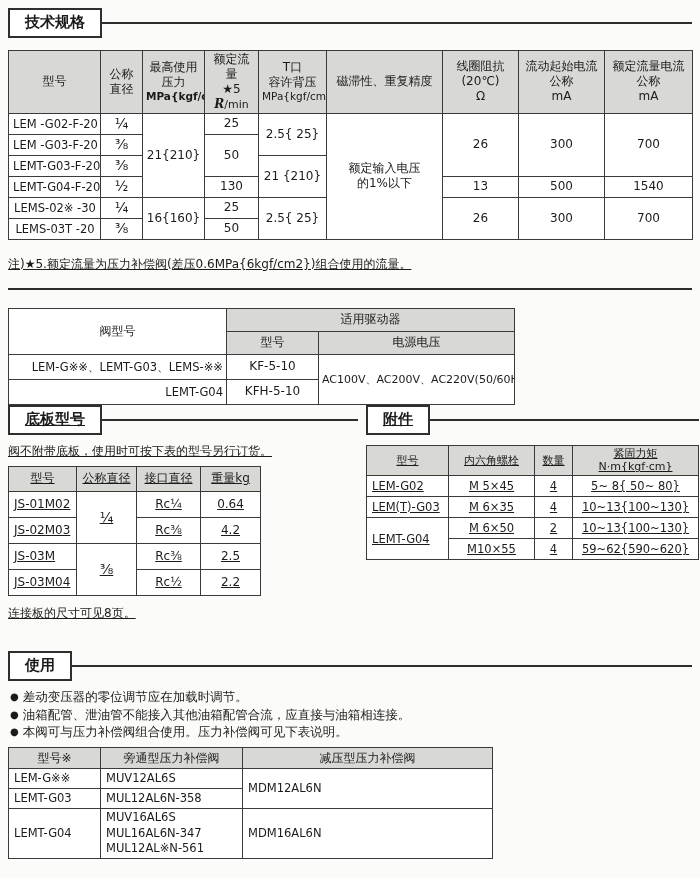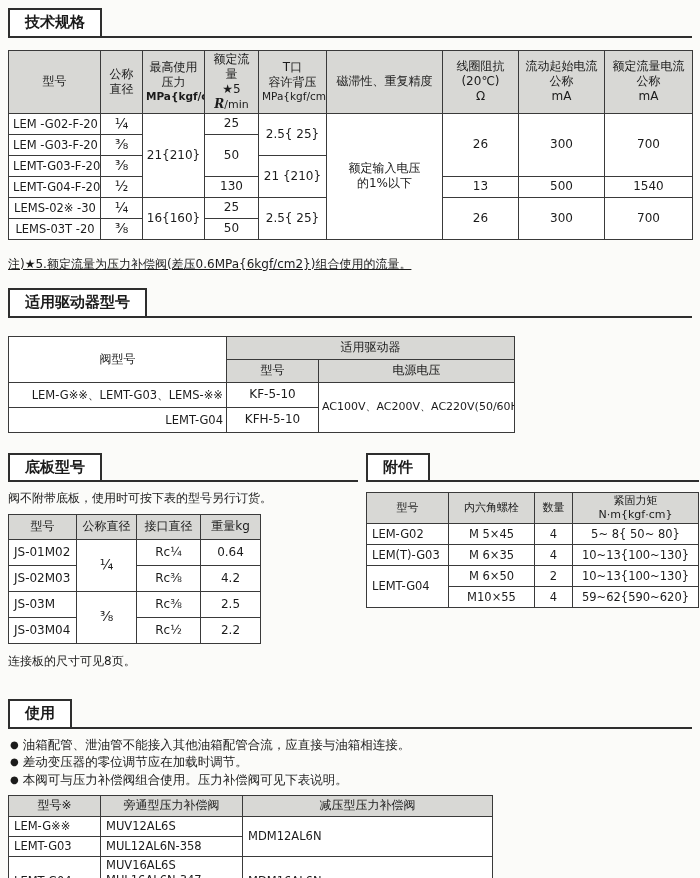--- a/index.html
+++ b/index.html
@@ -3,21 +3,21 @@
 <meta charset="utf-8">
 <style>
   html,body{margin:0;padding:0;}
   body{width:700px;background:#e9e9e5;}
   .page{
     width:700px;height:878px;box-sizing:border-box;overflow:hidden;
     background:#fbfbf9;padding:8px 8px 0 8px;
     font-family:"DejaVu Sans","Liberation Sans",sans-serif;color:#1b1b1b;
   }
   
-  .sec{display:flex;align-items:flex-end;}
+  .sec{display:flex;align-items:center;}
   .sec-box{border:2px solid #2e2e2e;background:#ffffff;font-size:15px;font-weight:bold;
            padding:3px 15px 4px;line-height:1.25;white-space:nowrap;}
   .sec-rule{flex:1;height:0;border-bottom:2px solid #2e2e2e;}
   
   table{border-collapse:collapse;table-layout:fixed;}
   th,td{border:1px solid #3a3a3a;font-size:12px;line-height:1.25;padding:1px 3px;
         text-align:center;vertical-align:middle;font-weight:normal;background:#fff;
         overflow:hidden;}
   th{background:#d8d8d5;}
   .left{text-align:left;padding-left:5px;}
@@ -34,21 +34,21 @@
   .flow-unit{font-size:11px;}
   .spec-note{margin-top:16px;text-decoration:underline;}
   
   .sec-drivers{margin-top:16px;}
   .driver-table{width:506px;margin-top:18px;}
   .driver-table th{height:20px;}
   .driver-table td{height:22px;}
   .cell-sm{font-size:11.5px;white-space:nowrap;text-align:right;}
   .cell-xs{font-size:11px;white-space:nowrap;}
   .th-white{background:#fff;}
-  .two-col{display:flex;margin-top:20px;align-items:flex-start;}
+  .two-col{display:flex;align-items:flex-start;text-decoration:underline;}
   .col-left{width:350px;flex:0 0 350px;}
   .col-right{flex:1;margin-left:8px;}
   .bp-note{margin-top:8px;}
   .bp-table{width:252px;margin-top:7px;}
   .bp-table th{height:22px;}
   .bp-table td{height:23px;}
   .acc-table{width:332px;margin-top:10px;}
   .acc-table th{height:20px;font-size:11px;}
   .acc-table td{height:18px;font-size:11.5px;white-space:nowrap;}
   .bp-note2{margin-top:9px;}
@@ -175,21 +175,20 @@
         <td class="model">LEMS-03T -20</td>
         <td class="frac">⅜</td>
         <td>50</td>
       </tr>
     </tbody>
   </table>
 
   <div class="note spec-note">注)★5.额定流量为压力补偿阀(差压0.6MPa{6kgf/cm2})组合使用的流量。</div>
 
   <div class="sec sec-drivers">
-    <div class="sec-box">适用驱动器型号</div>
     <div class="sec-rule"></div>
   </div>
 
   <table class="driver-table">
     <colgroup>
         <col style="width:218px">
         <col style="width:92px">
         <col style="width:196px">
       </colgroup>
     <tbody>
@@ -311,22 +310,22 @@
       </table>
     </div>
   </div>
 
   <div class="sec sec-usage">
     <div class="sec-box">使用</div>
     <div class="sec-rule"></div>
   </div>
 
   <ul class="bullets">
+    <li><span class="bullet-dot">●</span><span>差动变压器的零位调节应在加载时调节。</span></li>
     <li><span class="bullet-dot">●</span><span>油箱配管、泄油管不能接入其他油箱配管合流，应直接与油箱相连接。</span></li>
-    <li><span class="bullet-dot">●</span><span>差动变压器的零位调节应在加载时调节。</span></li>
     <li><span class="bullet-dot">●</span><span>本阀可与压力补偿阀组合使用。压力补偿阀可见下表说明。</span></li>
   </ul>
 
   <table class="comp-table">
     <colgroup>
         <col style="width:92px">
         <col style="width:142px">
         <col style="width:250px">
         <col style="width:150px">
       </colgroup>

